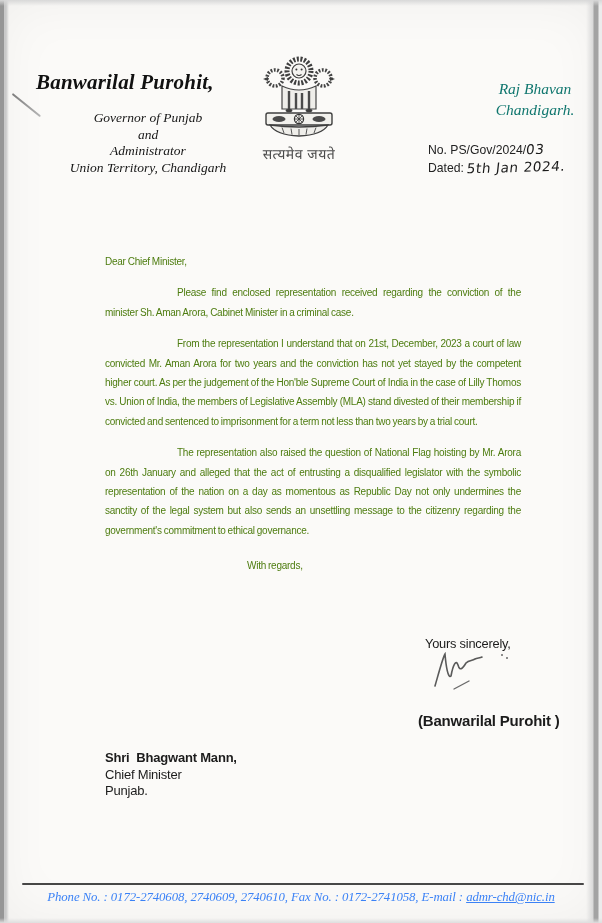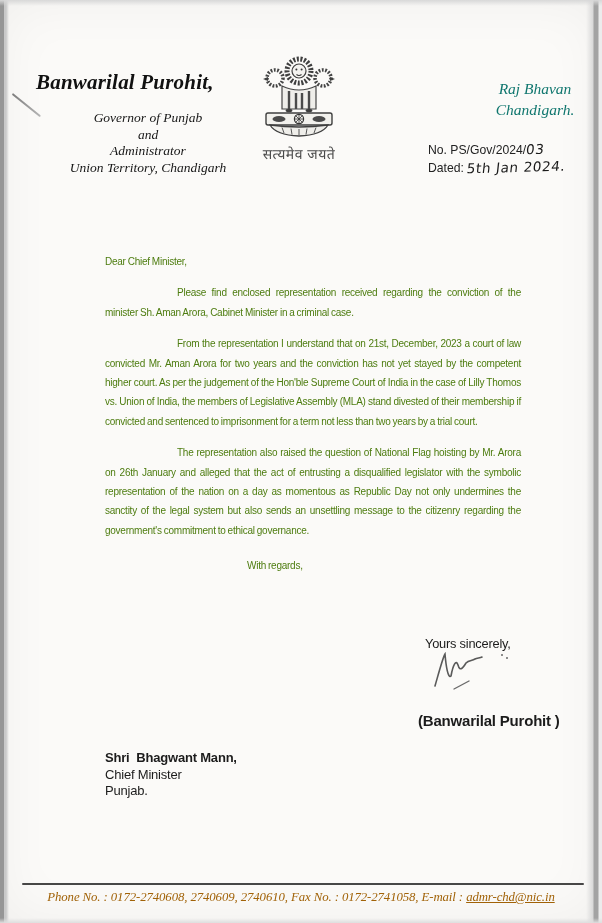--- a/index.html
+++ b/index.html
@@ -65,21 +65,21 @@
   
   .recipient{position:absolute;left:105px;top:710px;font-size:13px;
     line-height:16.5px;letter-spacing:-0.2px;margin-top:40px;}
   .recipient .r0{font-weight:bold;white-space:pre-wrap;}
 
   
   .footer-rule{position:absolute;left:22px;right:18px;top:883px;height:2px;
     background:#2e2e2e;opacity:0.88;border-radius:1px;}
   .footer-text{position:absolute;left:0;right:0;top:890px;text-align:center;
     font-family:"Liberation Serif",serif;font-style:italic;font-size:12.8px;
-    color:#a16207;letter-spacing:-0.1px;}
+    color:#3b82f6;letter-spacing:-0.1px;}
   .footer-text .email{text-decoration:underline;}
 </style>
 </head>
 <body>
 
 <div class="page">
 
   <div class="edge-left"></div>
   <div class="edge-right"></div>
   <div class="edge-top"></div>

